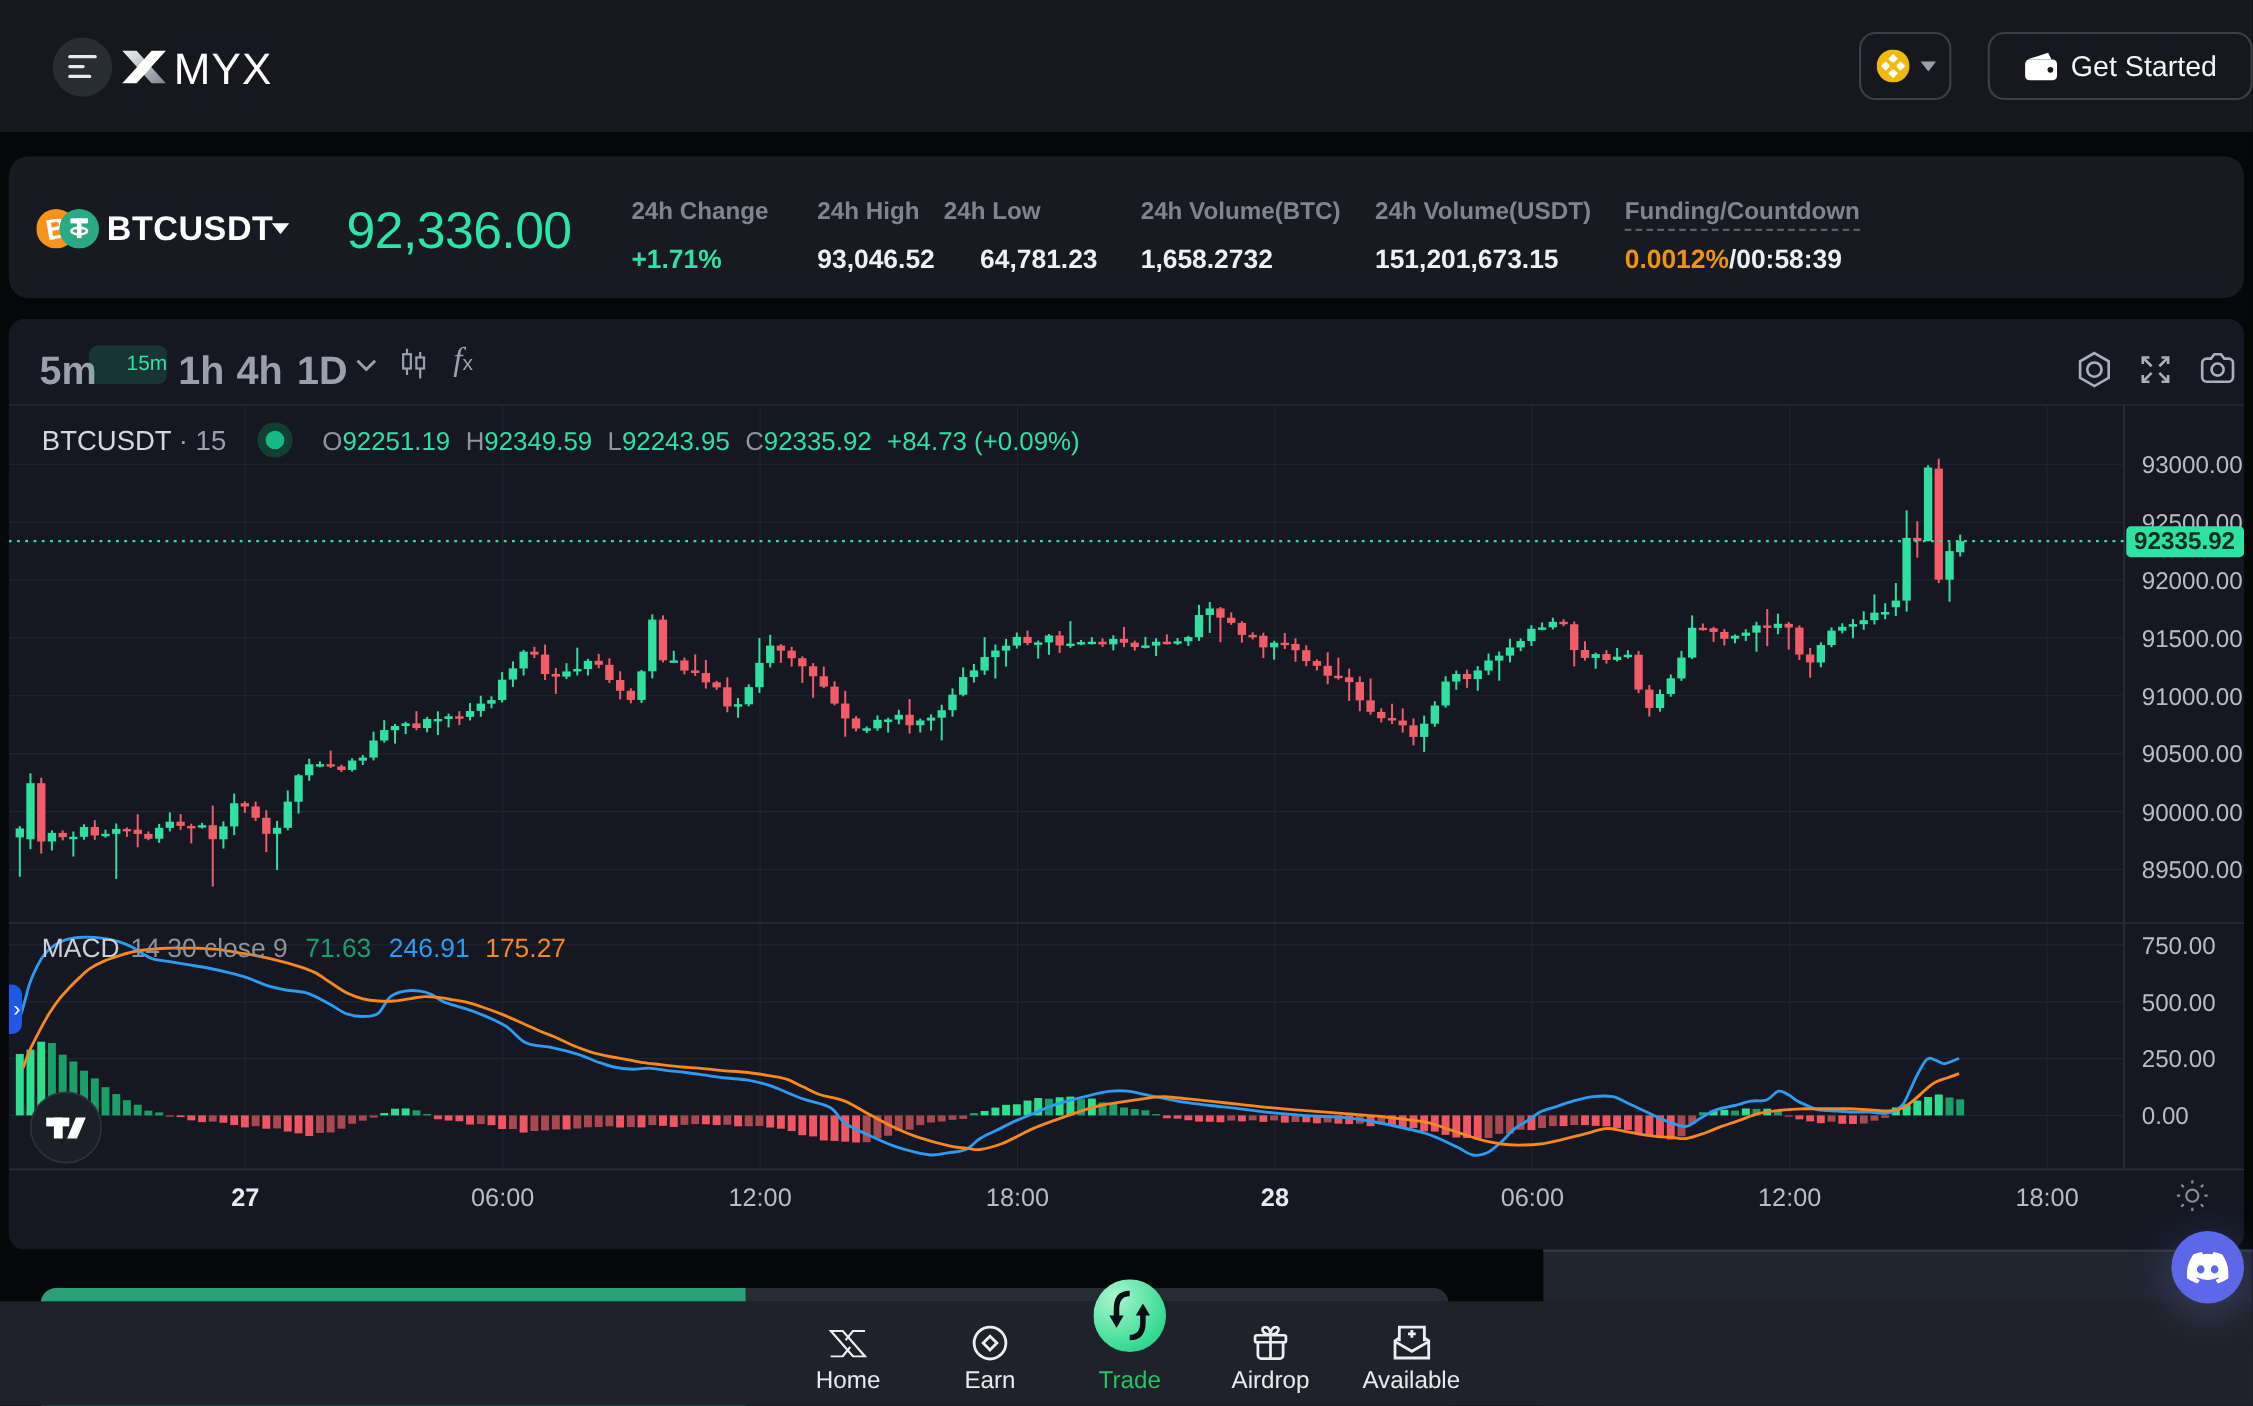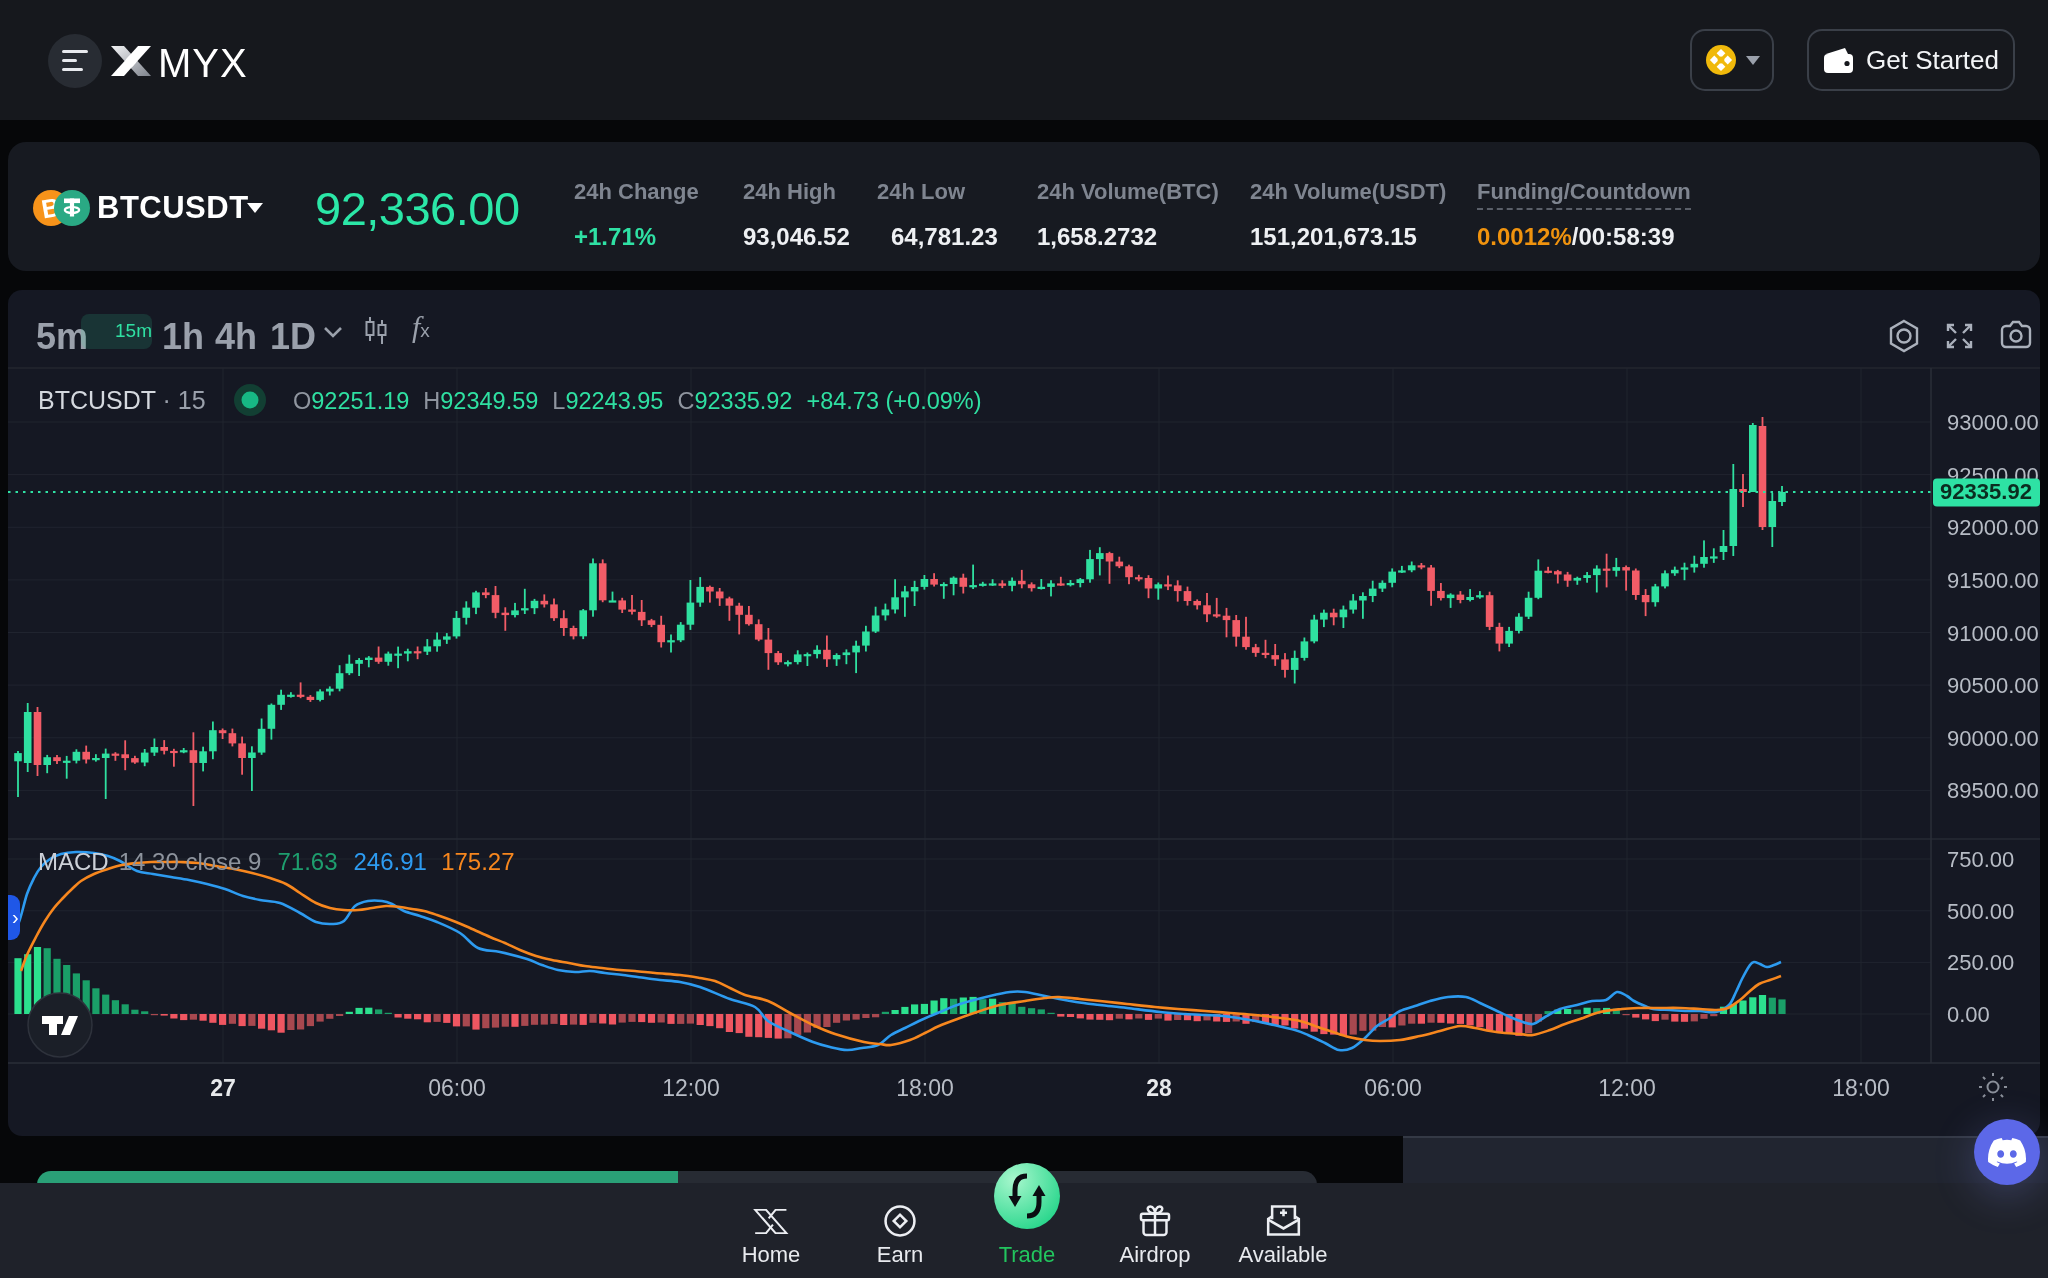--- a/index.html
+++ b/index.html
@@ -2,21 +2,21 @@
 <html><head><meta charset="utf-8"><style>
 *{margin:0;padding:0;box-sizing:border-box;font-family:"Liberation Sans",sans-serif;}
 html,body{width:2048px;height:1278px;background:#060709;overflow:hidden;position:relative;}
 .abs{position:absolute;}
 
 #topnav{left:0;top:0;width:2048px;height:120px;background:#16181d;}
 #burger{left:48px;top:34px;width:54px;height:54px;border-radius:50%;background:#282c33;}
 #burger i{position:absolute;left:14px;height:3px;border-radius:2px;background:#e8eaee;display:block;}
 .navbtn{top:29px;height:62px;border:2px solid #3a3f48;border-radius:15px;display:flex;align-items:center;}
 #coinbtn{left:1690px;width:84px;}
-#gsbtn{left:1807px;width:208px;color:#f2f4f6;font-size:26px;font-weight:500;justify-content:center;gap:12px;}
+#gsbtn{left:1807px;width:241px;color:#f2f4f6;font-size:26px;font-weight:500;justify-content:center;gap:12px;}
 
 #ticker{left:8px;top:142px;width:2032px;height:129px;background:#171a21;border-radius:18px;}
 .lbl{position:absolute;top:179px;font-size:22px;color:#7f8590;white-space:nowrap;font-weight:bold;}
 .val{position:absolute;top:211px;font-size:24px;color:#eef0f3;font-weight:700;white-space:nowrap;margin-top:12px;}
 
 #card{left:8px;top:290px;width:2032px;height:846px;background:#151823;border-radius:14px;overflow:hidden;}
 #toolbar{position:absolute;left:0;top:0;width:100%;height:78px;}
 .tfi{position:absolute;top:26px;font-size:36px;color:#9aa0ab;font-weight:700;}
 #pill15{position:absolute;left:73px;top:24px;width:71px;height:35px;background:rgba(47,224,164,.14);border-radius:8px;color:#2fe1a3;font-size:19px;font-weight:500;text-align:right;line-height:34px;}
 svg text{font-family:"Liberation Sans",sans-serif;}
@@ -91,21 +91,21 @@
 <div class="abs" style="left:97px;top:190px;font-size:31px;font-weight:700;color:#fff;letter-spacing:.5px">BTCUSDT</div>
 <svg class="abs" style="left:246px;top:201px" width="18" height="14" viewBox="0 0 18 14">
     <polygon points="1,2 17,2 9,12" fill="#fff"></polygon>
   </svg>
 <div class="abs" style="left:315px;top:181px;font-size:47px;font-weight:500;color:#2be7a7;letter-spacing:-.5px">92,336.00</div>
 
 <div class="lbl" style="left:574px">24h Change</div>
 <div class="val" style="left:574px;color:#2fe1a4">+1.71%</div>
 <div class="lbl" style="left:743px">24h High</div>
 <div class="val" style="left:743px">93,046.52</div>
-<div class="lbl" style="left:877px">24h Low</div>
+<div class="lbl" style="left:858px">24h Low</div>
 <div class="val" style="left:891px">64,781.23</div>
 <div class="lbl" style="left:1037px">24h Volume(BTC)</div>
 <div class="val" style="left:1037px">1,658.2732</div>
 <div class="lbl" style="left:1250px">24h Volume(USDT)</div>
 <div class="val" style="left:1250px">151,201,673.15</div>
 <div class="lbl" style="left:1477px;border-bottom:2px dashed #5a5f69;padding-bottom:3px">Funding/Countdown</div>
 <div class="val" style="left:1477px"><span style="color:#f0930e">0.0012%</span>/00:58:39</div>
 
 <div class="abs" id="card">
 <svg width="2032" height="846" viewBox="0 0 2032 846">

